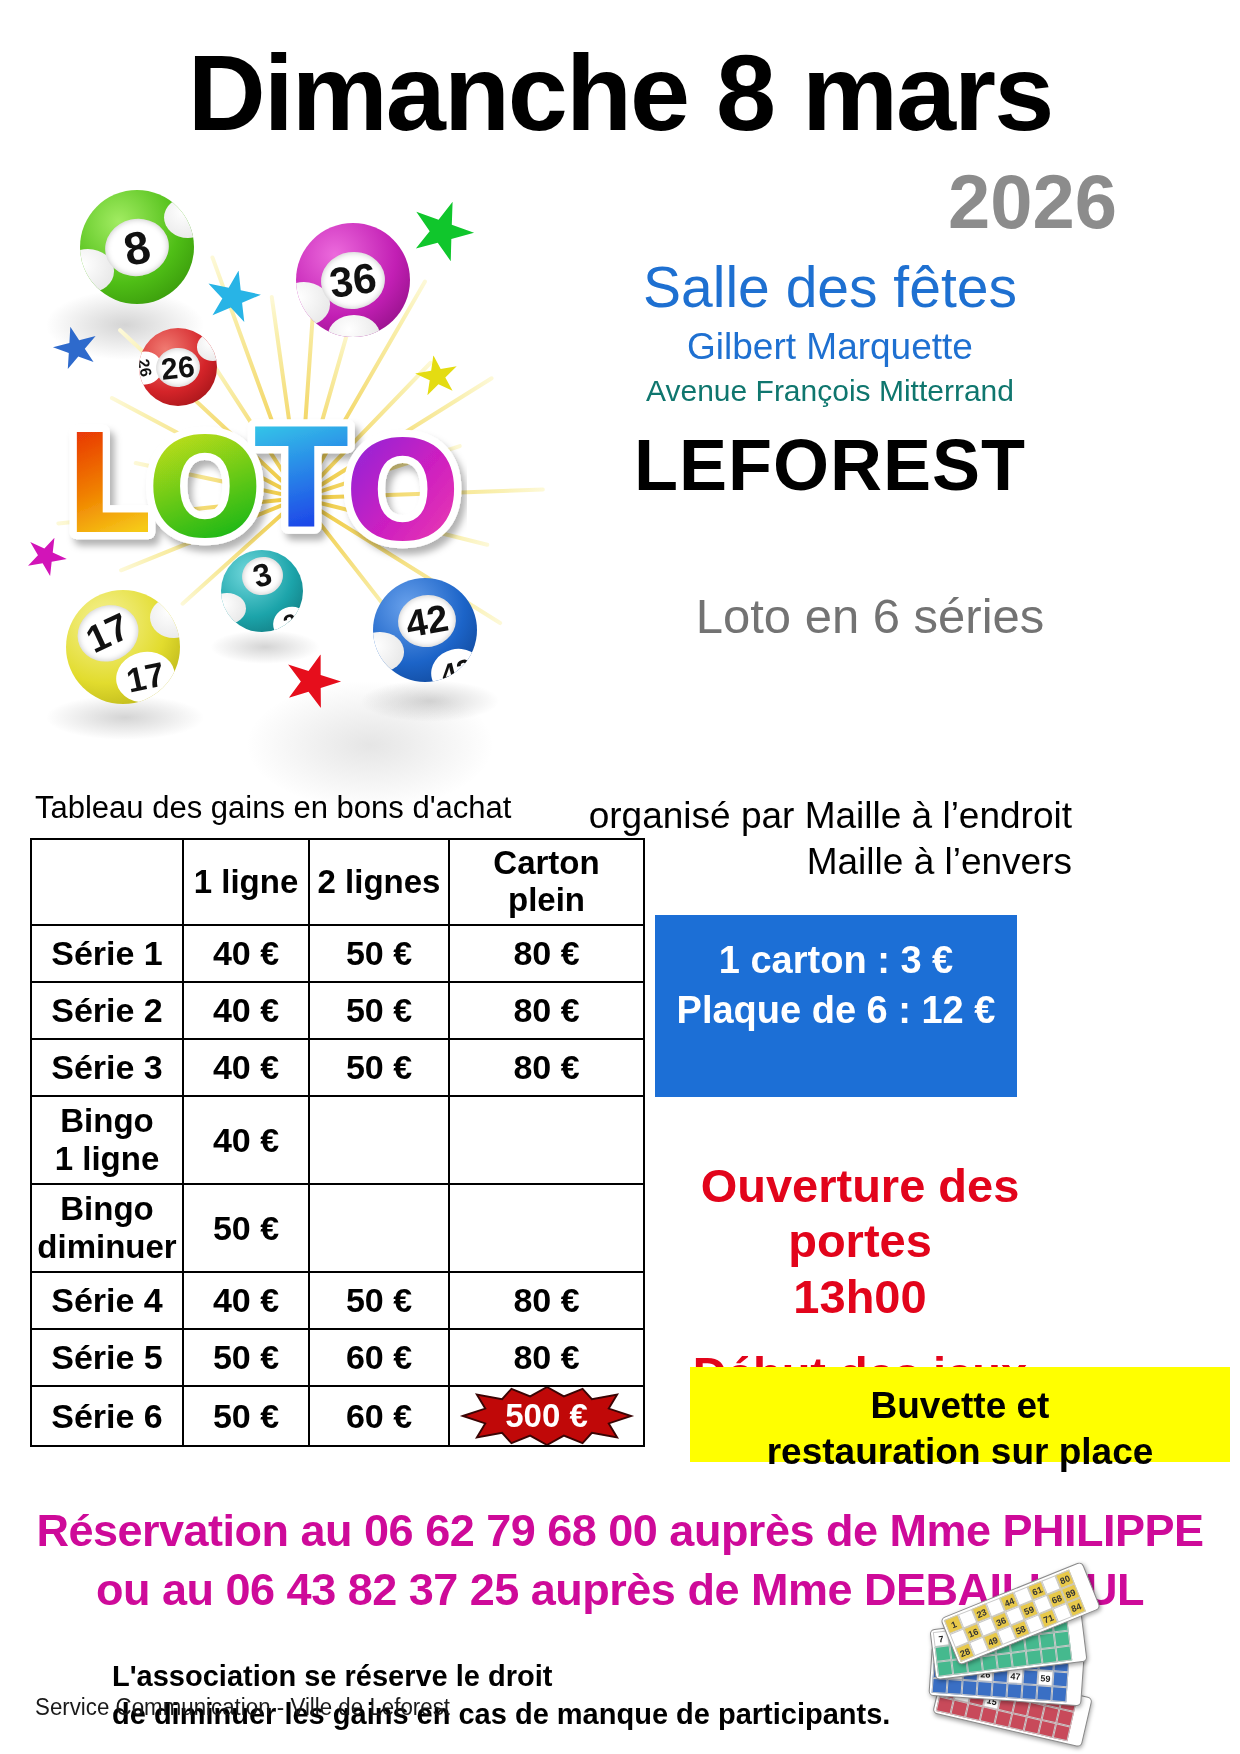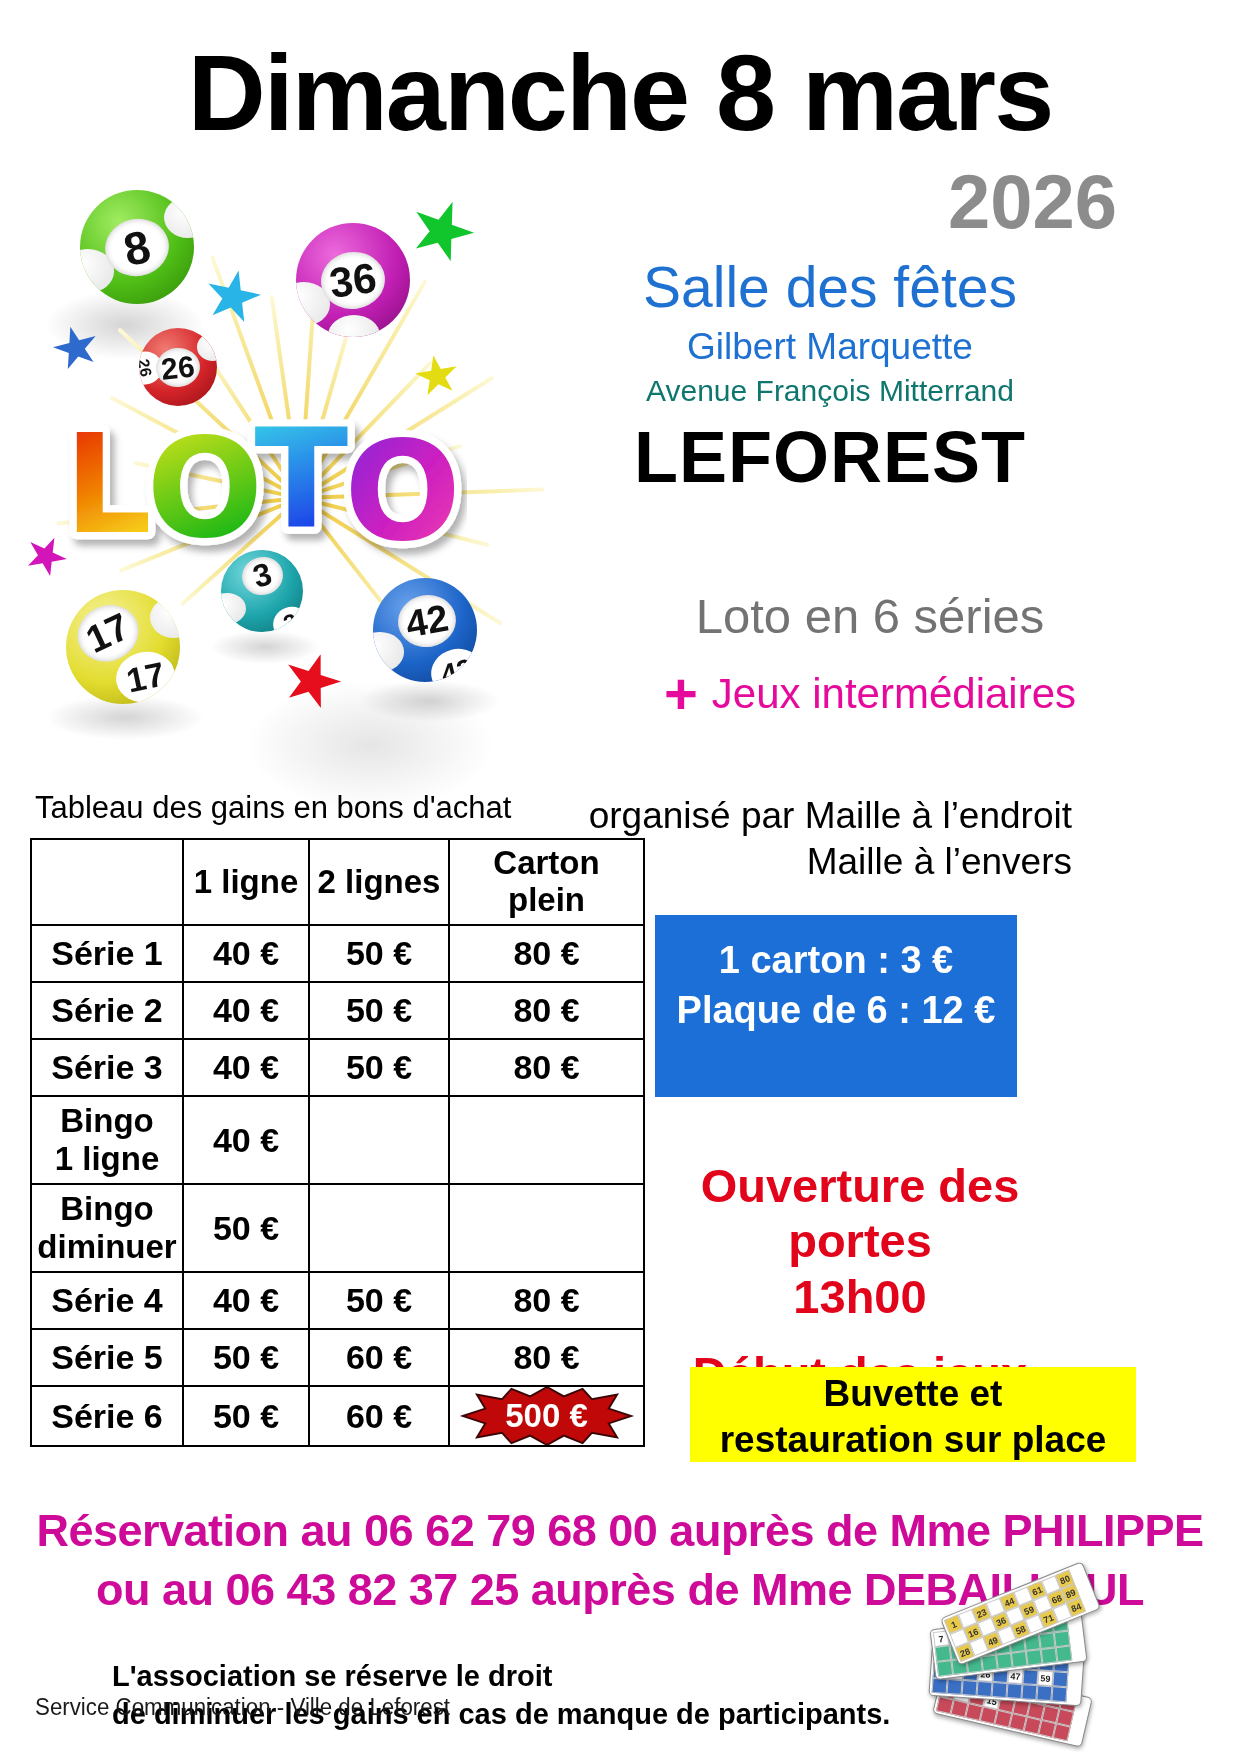--- a/index.html
+++ b/index.html
@@ -65,41 +65,41 @@
 
   .logo{position:absolute;left:40px;top:245px;width:412px;height:168px;z-index:4;}
   .logo text{font-family:"DejaVu Sans","Liberation Sans",sans-serif;font-weight:bold;
         font-size:150px;stroke:#ffffff;stroke-width:16px;stroke-linejoin:round;paint-order:stroke fill;}
 
   
   .venue{position:absolute;left:590px;top:258px;width:480px;text-align:center;line-height:1.05;}
   .venue-line1{font-size:57px;color:#1E70D1;}
   .venue-line2{font-size:37px;color:#1E70D1;margin-top:10px;}
   .venue-line3{font-size:30px;color:#0f766e;margin-top:8px;}
-  .venue-city{font-size:72px;font-weight:bold;color:#000;margin-top:14px;letter-spacing:1px;}
+  .venue-city{font-size:72px;font-weight:bold;color:#000;margin-top:22px;letter-spacing:1px;}
 
   .series{position:absolute;left:620px;top:588px;width:500px;text-align:center;}
   .series-heading{font-size:49px;color:#737373;}
   .series-sub{margin-top:16px;font-size:42px;color:#E50A9C;}
   .series-plus{font-size:58px;font-weight:bold;vertical-align:-6px;margin-right:14px;}
 
   .organizer{position:absolute;top:793px;right:168px;width:560px;text-align:right;
         font-size:37px;line-height:1.25;color:#000;}
 
   .price-box{position:absolute;left:655px;top:915px;width:362px;height:182px;
         background:#1C6FD6;color:#fff;text-align:center;font-weight:bold;
         font-size:38px;line-height:1.32;padding-top:20px;box-sizing:border-box;}
 
   .schedule{position:absolute;left:625px;top:1158px;width:470px;text-align:center;
         color:#E2041B;font-weight:bold;font-size:47px;line-height:1.18;}
   .schedule .part2{margin-top:22px;}
 
-  .refresh-box{position:absolute;left:690px;top:1367px;width:446px;height:95px;
+  .refresh-box{position:absolute;left:690px;top:1367px;width:540px;height:95px;
         background:#FFFF00;color:#000;font-weight:bold;text-align:center;
-        font-size:37px;line-height:1.25;padding-top:4px;box-sizing:border-box;}
+        font-size:37px;line-height:1.25;padding-top:16px;box-sizing:border-box;}
 
   
   .tbl-caption{position:absolute;left:35px;top:790px;font-size:31px;color:#000;z-index:6;}
   .gains{position:absolute;left:30px;top:838px;border-collapse:collapse;table-layout:fixed;
         width:613px;z-index:6;background:transparent;}
   .gains td,.gains th{border:2px solid #000;text-align:center;vertical-align:middle;
         font-weight:bold;font-size:34px;padding:0;}
   .gains th{font-size:33px;line-height:1.12;}
   .gains col.c0{width:152px}.gains col.c1{width:126px}.gains col.c2{width:140px}.gains col.c3{width:195px}
   .gains tr{height:57px;}
@@ -241,23 +241,20 @@
 
   <div class="venue">
     <div class="venue-line1">Salle des fêtes</div>
     <div class="venue-line2">Gilbert Marquette</div>
     <div class="venue-line3">Avenue François Mitterrand</div>
     <div class="venue-city">LEFOREST</div>
   </div>
 
   <div class="series">
     <div class="series-heading">Loto en 6 séries</div>
-    <div class="series-sub">
-      <span class="series-plus">+</span><span>Jeux intermédiaires</span>
-    </div>
   </div>
 
   <div class="organizer">
     <div>organisé par Maille à l’endroit</div>
     <div>Maille à l’envers</div>
   </div>
 
   <div class="price-box">
     <div>1 carton : 3 €</div>
     <div>Plaque de 6 : 12 €</div>

